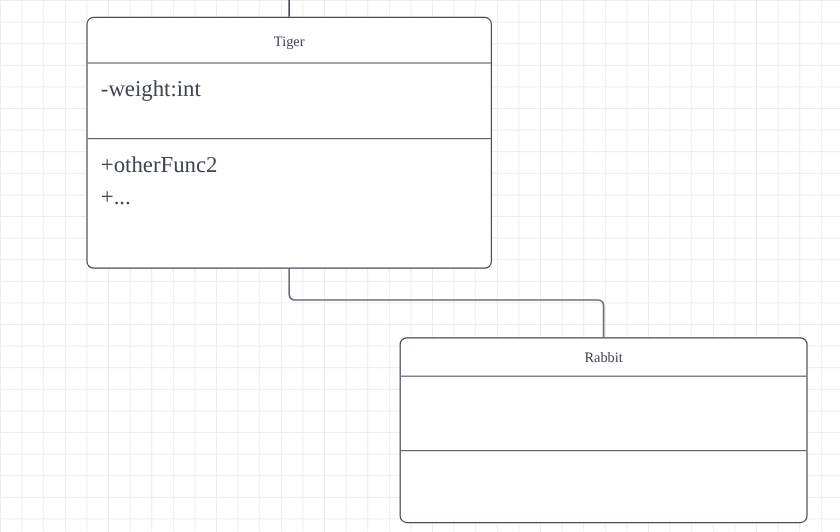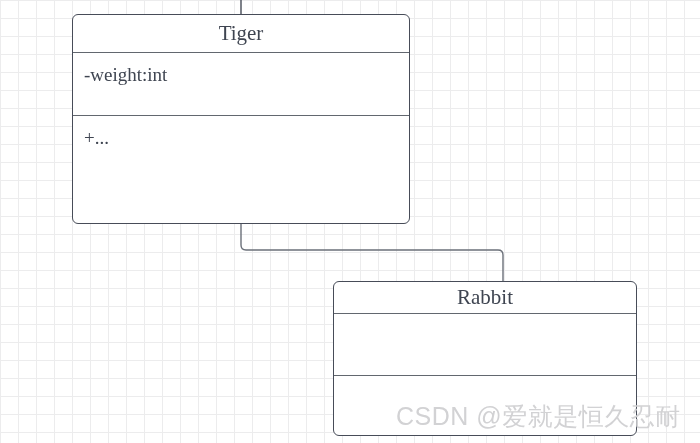--- a/index.html
+++ b/index.html
@@ -40,21 +40,21 @@
     border-radius: 6px;
     background: #ffffff;
     display: flex;
     flex-direction: column;
     color: #3f4551;
   }
 
   .uml-name {
     box-sizing: border-box;
     text-align: center;
-    font-size: 21px;
+    font-size: 12px;
     line-height: 1;
     display: flex;
     align-items: center;
     justify-content: center;
     border-bottom: 1.3px solid #62676f;
     flex: none;
   }
 
   .uml-compartment {
     box-sizing: border-box;
@@ -82,21 +82,21 @@
     height: 210px;
   }
   #class-tiger .uml-name { height: 38px; }
   #class-tiger .uml-attrs { height: 63px; }
   #class-tiger .uml-methods { height: 106px; }
 
   
   #class-rabbit {
     left: 333px;
     top: 281px;
-    width: 304px;
+    width: 340px;
     height: 155px;
   }
   #class-rabbit .uml-name { height: 32px; }
   #class-rabbit .uml-attrs { height: 62px; }
   #class-rabbit .uml-methods { height: 60px; }
 
   
   .conn {
     position: absolute;
     pointer-events: none;
@@ -141,25 +141,25 @@
       <path d="M 241 224 L 241 245 Q 241 250 246 250 L 498 250 Q 503 250 503 255 L 503 281"></path>
     </svg>
   </div>
 
   <div class="uml-class" id="class-tiger">
     <div class="uml-name">Tiger</div>
     <div class="uml-compartment uml-attrs">
       <span class="uml-line">-weight:int</span>
     </div>
     <div class="uml-compartment uml-methods">
+      <span class="uml-line">+otherFunc2</span>
       <span class="uml-line">+...</span>
     </div>
   </div>
 
   <div class="uml-class" id="class-rabbit">
     <div class="uml-name">Rabbit</div>
     <div class="uml-compartment uml-attrs"></div>
     <div class="uml-compartment uml-methods"></div>
   </div>
 
-  <div id="watermark">CSDN @爱就是恒久忍耐</div>
 
 </div>
 
 </body></html>

